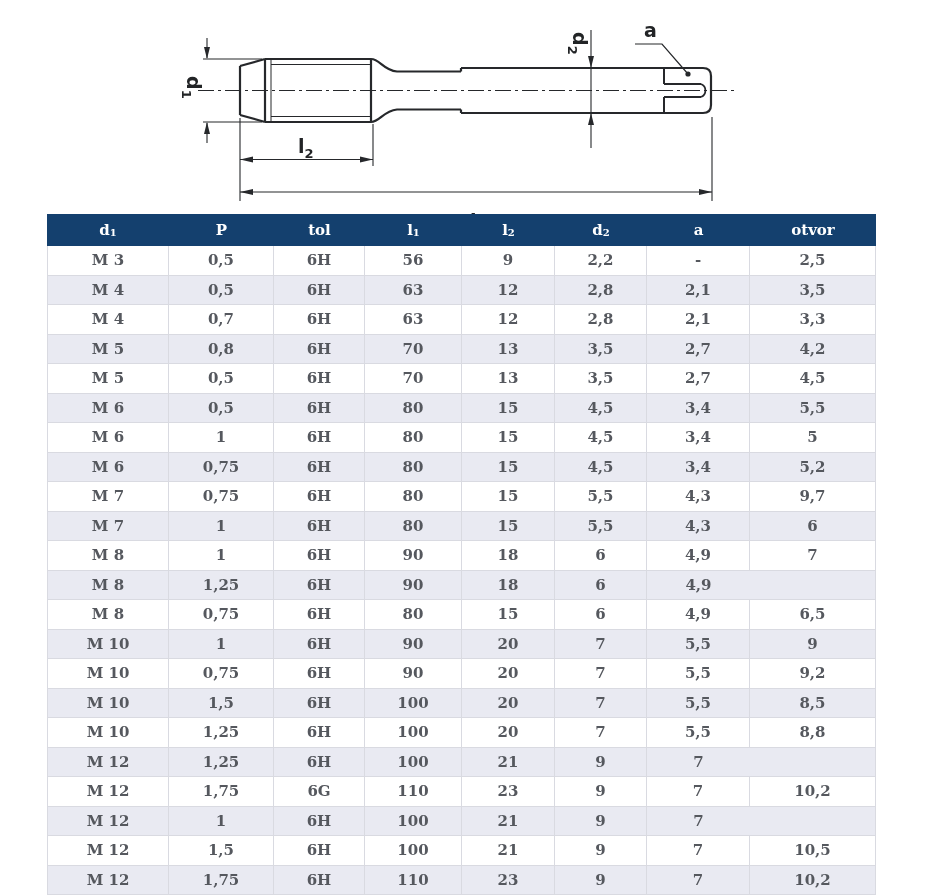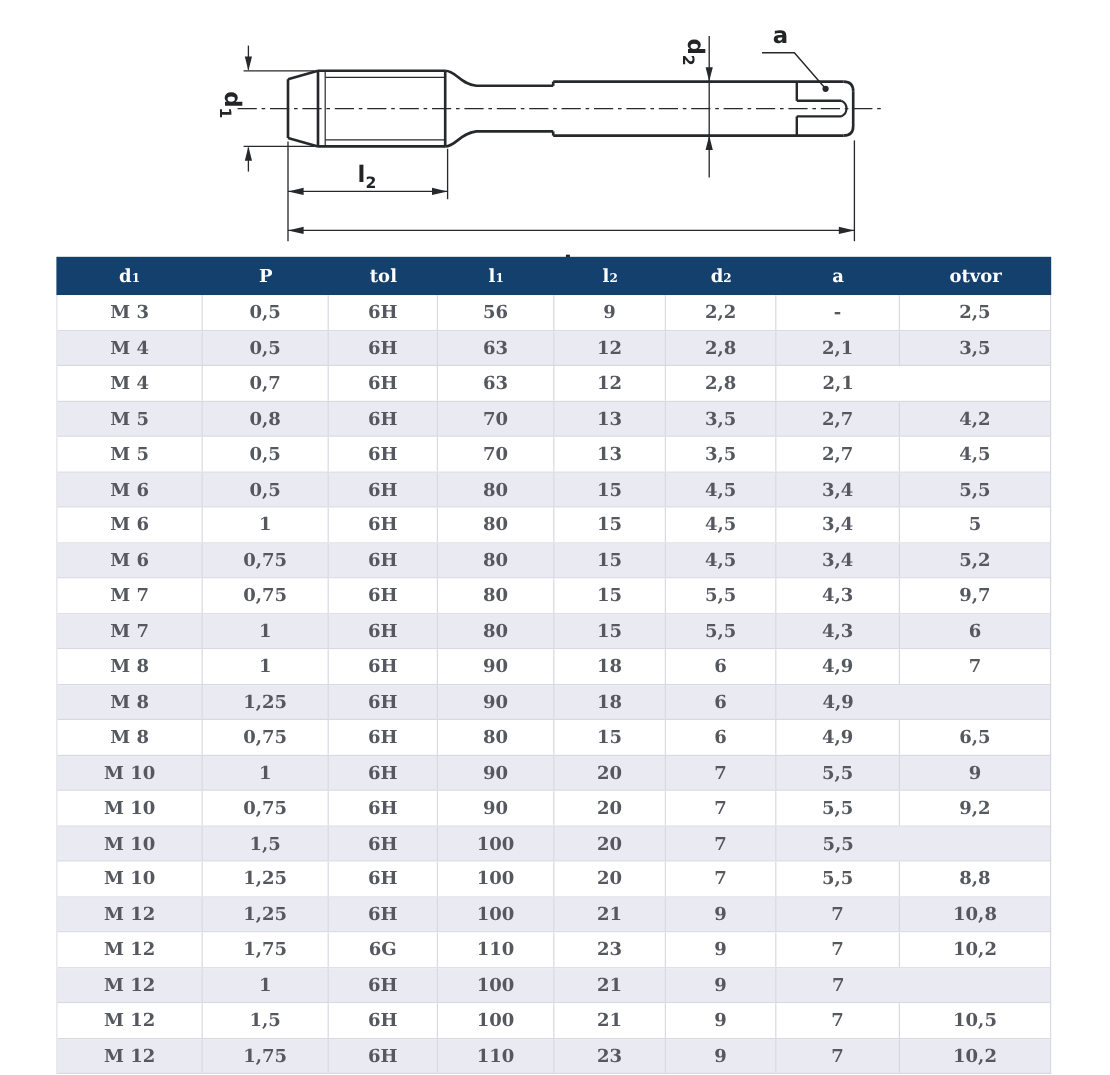--- a/index.html
+++ b/index.html
@@ -176,20 +176,21 @@
           <div class="td">3,5</div>
         </div>
         <div class="row">
           <div class="td">M 4</div>
           <div class="td">0,7</div>
           <div class="td">6H</div>
           <div class="td">63</div>
           <div class="td">12</div>
           <div class="td">2,8</div>
           <div class="td">2,1</div>
+          <div class="td">3,3</div>
         </div>
         <div class="row alt">
           <div class="td">M 5</div>
           <div class="td">0,8</div>
           <div class="td">6H</div>
           <div class="td">70</div>
           <div class="td">13</div>
           <div class="td">3,5</div>
           <div class="td">2,7</div>
           <div class="td">4,2</div>
@@ -304,40 +305,40 @@
           <div class="td">9,2</div>
         </div>
         <div class="row alt">
           <div class="td">M 10</div>
           <div class="td">1,5</div>
           <div class="td">6H</div>
           <div class="td">100</div>
           <div class="td">20</div>
           <div class="td">7</div>
           <div class="td">5,5</div>
+          <div class="td">8,5</div>
         </div>
         <div class="row">
           <div class="td">M 10</div>
           <div class="td">1,25</div>
           <div class="td">6H</div>
           <div class="td">100</div>
           <div class="td">20</div>
           <div class="td">7</div>
           <div class="td">5,5</div>
           <div class="td">8,8</div>
         </div>
         <div class="row alt">
           <div class="td">M 12</div>
           <div class="td">1,25</div>
           <div class="td">6H</div>
           <div class="td">100</div>
           <div class="td">21</div>
           <div class="td">9</div>
           <div class="td">7</div>
-          <div class="td">10,8</div>
         </div>
         <div class="row">
           <div class="td">M 12</div>
           <div class="td">1,75</div>
           <div class="td">6G</div>
           <div class="td">110</div>
           <div class="td">23</div>
           <div class="td">9</div>
           <div class="td">7</div>
           <div class="td">10,2</div>

